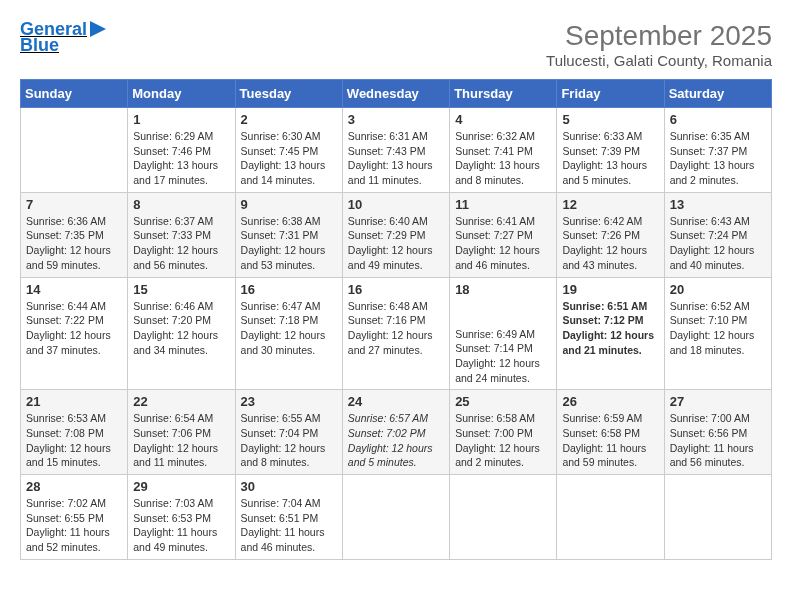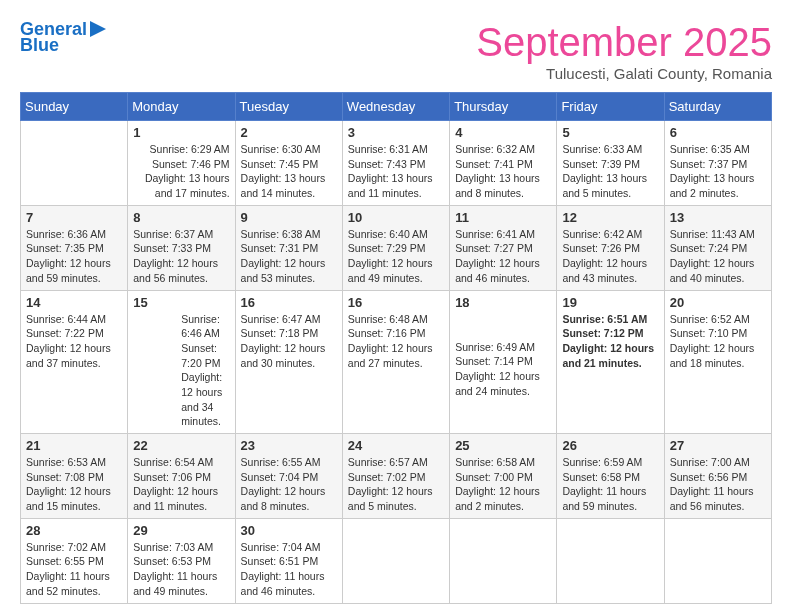--- a/index.html
+++ b/index.html
@@ -13,50 +13,51 @@
     .header {
       display: flex;
       justify-content: space-between;
       align-items: flex-start;
       margin-bottom: 10px;
     }
     .logo {
       display: flex;
       align-items: center;
       gap: 4px;
+      text-decoration: underline;
     }
     .logo-text {
       font-size: 18px;
       font-weight: bold;
       color: #333;
       line-height: 1.1;
     }
     .logo-text .blue { color: #1a6fc4; }
     .title-block {
       text-align: right;
     }
     .month-title {
-      font-size: 40px;
+      font-size: 28px;
       font-weight: 300;
-      color: #ec4899;
+      color: #737373;
     }
     .location {
       font-size: 15px;
       color: #555;
     }
     .calendar {
       width: 100%;
       border-collapse: collapse;
       border: 1px solid #ccc;
     }
     .calendar th {
       background: #3a6abf;
       color: #fff;
       font-size: 13px;
-      font-weight: normal;
+      font-weight: bold;
       padding: 6px 4px;
       text-align: left;
       border: 1px solid #5580cc;
     }
     .calendar td {
       vertical-align: top;
       border: 1px solid #ccc;
       padding: 4px 5px;
       width: 107px;
       min-height: 80px;
@@ -112,21 +113,21 @@
         <th>Thursday</th>
         <th>Friday</th>
         <th>Saturday</th>
       </tr>
   </thead>
   <tbody id="calendar-body">
   <tr>
         <td class="empty"></td>
         <td>
           <span class="day-number">1</span>
-          <div class="day-info" style="white-space: pre-line; text-align: right;">Sunrise: 6:29 AM
+          <div class="day-info" style="white-space: pre-line;">Sunrise: 6:29 AM
 Sunset: 7:46 PM
 Daylight: 13 hours
 and 17 minutes.</div>
         </td>
         <td>
           <span class="day-number">2</span>
           <div class="day-info" style="white-space: pre-line;">Sunrise: 6:30 AM
 Sunset: 7:45 PM
 Daylight: 13 hours
 and 14 minutes.</div>
@@ -198,37 +199,37 @@
         </td>
         <td>
           <span class="day-number">12</span>
           <div class="day-info" style="white-space: pre-line;">Sunrise: 6:42 AM
 Sunset: 7:26 PM
 Daylight: 12 hours
 and 43 minutes.</div>
         </td>
         <td>
           <span class="day-number">13</span>
-          <div class="day-info" style="white-space: pre-line;">Sunrise: 11:43 AM
+          <div class="day-info" style="white-space: pre-line;">Sunrise: 6:43 AM
 Sunset: 7:24 PM
 Daylight: 12 hours
 and 40 minutes.</div>
         </td>
       </tr>
       <tr>
         <td>
           <span class="day-number">14</span>
           <div class="day-info" style="white-space: pre-line;">Sunrise: 6:44 AM
 Sunset: 7:22 PM
 Daylight: 12 hours
 and 37 minutes.</div>
         </td>
         <td>
           <span class="day-number">15</span>
-          <div class="day-info" style="white-space: pre-line; margin-left: 48px;">Sunrise: 6:46 AM
+          <div class="day-info" style="white-space: pre-line;">Sunrise: 6:46 AM
 Sunset: 7:20 PM
 Daylight: 12 hours
 and 34 minutes.</div>
         </td>
         <td>
           <span class="day-number">16</span>
           <div class="day-info" style="white-space: pre-line;">Sunrise: 6:47 AM
 Sunset: 7:18 PM
 Daylight: 12 hours
 and 30 minutes.</div>
@@ -279,21 +280,21 @@
         </td>
         <td>
           <span class="day-number">23</span>
           <div class="day-info" style="white-space: pre-line;">Sunrise: 6:55 AM
 Sunset: 7:04 PM
 Daylight: 12 hours
 and 8 minutes.</div>
         </td>
         <td>
           <span class="day-number">24</span>
-          <div class="day-info" style="white-space: pre-line;">Sunrise: 6:57 AM
+          <div class="day-info" style="white-space: pre-line; font-style: italic;">Sunrise: 6:57 AM
 Sunset: 7:02 PM
 Daylight: 12 hours
 and 5 minutes.</div>
         </td>
         <td>
           <span class="day-number">25</span>
           <div class="day-info" style="white-space: pre-line;">Sunrise: 6:58 AM
 Sunset: 7:00 PM
 Daylight: 12 hours
 and 2 minutes.</div>

